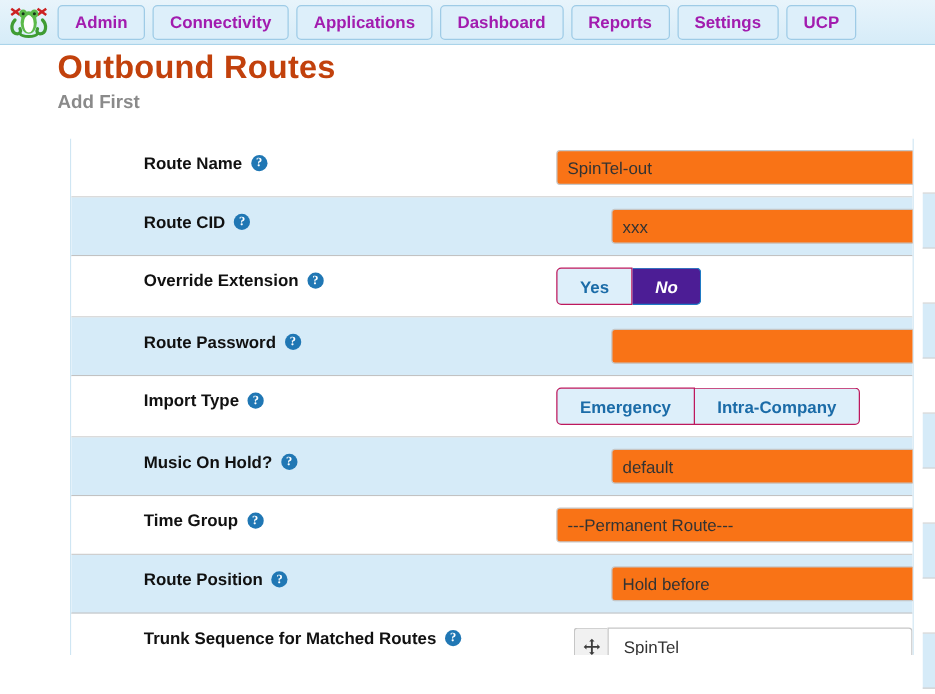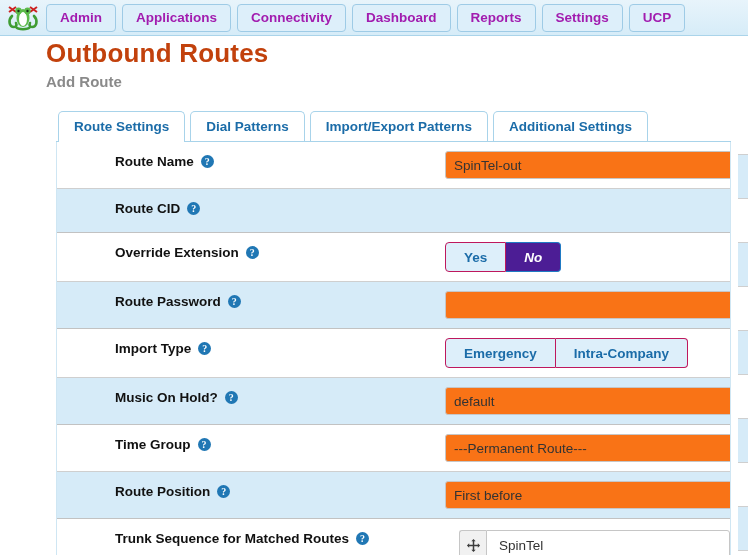--- a/index.html
+++ b/index.html
@@ -98,21 +98,21 @@
     background: #fff;
   }
   .frow {
     display: flex;
     align-items: flex-start;
     min-height: 44px;
     border-bottom: 1px solid #cfcfcf;
     padding: 9px 0 9px 10px;
     position: relative;
   }
-  .frow.alt { background: #d6ebf8; border-bottom-color: #c2c2c2; }
+  .frow.alt { background: #d6ebf8; border-bottom-color: #c2c2c2; gap: 44px; }
   .frow.plain { background: #ffffff; }
   .flabel {
     width: 330px;
     flex: none;
     font-size: 13.5px;
     font-weight: bold;
     color: #111111;
     padding-top: 3px;
     display: flex; align-items: center;
     white-space: nowrap;
@@ -217,75 +217,64 @@
       <path d="M6 13 C2 17, 3 24, 8 24 C10 24, 11 22, 10 20" stroke="#3f9c33" stroke-width="2.6" fill="none" stroke-linecap="round"></path>
       <path d="M28 13 C32 17, 31 24, 26 24 C24 24, 23 22, 24 20" stroke="#3f9c33" stroke-width="2.6" fill="none" stroke-linecap="round"></path>
       <path d="M10 24 C12 27, 22 27, 24 24" stroke="#3f9c33" stroke-width="2.4" fill="none" stroke-linecap="round"></path>
     </svg>
   </div>
 
   <div class="navbtn">
     <span>Admin</span>
   </div>
   <div class="navbtn">
+    <span>Connectivity</span>
+  </div>
+  <div class="navbtn">
     <span>Applications</span>
   </div>
   <div class="navbtn">
-    <span>Connectivity</span>
-  </div>
-  <div class="navbtn">
     <span>Dashboard</span>
   </div>
   <div class="navbtn">
     <span>Reports</span>
   </div>
   <div class="navbtn">
     <span>Settings</span>
   </div>
   <div class="navbtn">
     <span>UCP</span>
   </div>
 </div>
 
 <div class="page-title">Outbound Routes</div>
-<div class="page-sub">Add Route</div>
+<div class="page-sub">Add First</div>
 
 <div class="tabwrap">
 
-  <div class="tabs">
-    <div class="tab active">
-      <span>Route Settings</span>
-    </div>
-    <div class="tab">
-      <span>Dial Patterns</span>
-    </div>
-    <div class="tab">
-      <span>Import/Export Patterns</span>
-    </div>
-    <div class="tab">
-      <span>Additional Settings</span>
-    </div>
-  </div>
 
   <div class="panel">
 
     <div class="frow plain">
       <div class="flabel">
         <span>Route Name</span>
         <span class="qmark">?</span>
       </div>
       <div class="fctrl">
         <input class="txt" type="text" value="SpinTel-out" style="">
       </div>
     </div>
 
     <div class="frow alt">
       <div class="flabel">
         <span>Route CID</span>
         <span class="qmark">?</span>
+      </div>
+      <div class="fctrl">
+        <input class="txt" type="text" value="xxx" style="">
       </div>
     </div>
 
     <div class="frow plain">
       <div class="flabel">
         <span>Override Extension</span>
         <span class="qmark">?</span>
       </div>
       <div class="fctrl">
         <div class="btngroup">
@@ -350,21 +339,21 @@
       </div>
     </div>
 
     <div class="frow alt">
       <div class="flabel">
         <span>Route Position</span>
         <span class="qmark">?</span>
       </div>
       <div class="fctrl">
         <div class="selbox">
-          <span>First before</span>
+          <span>Hold before</span>
         </div>
       </div>
     </div>
 
     <div class="frow plain">
       <div class="flabel">
         <span>Trunk Sequence for Matched Routes</span>
         <span class="qmark">?</span>
       </div>
       <div class="fctrl">

